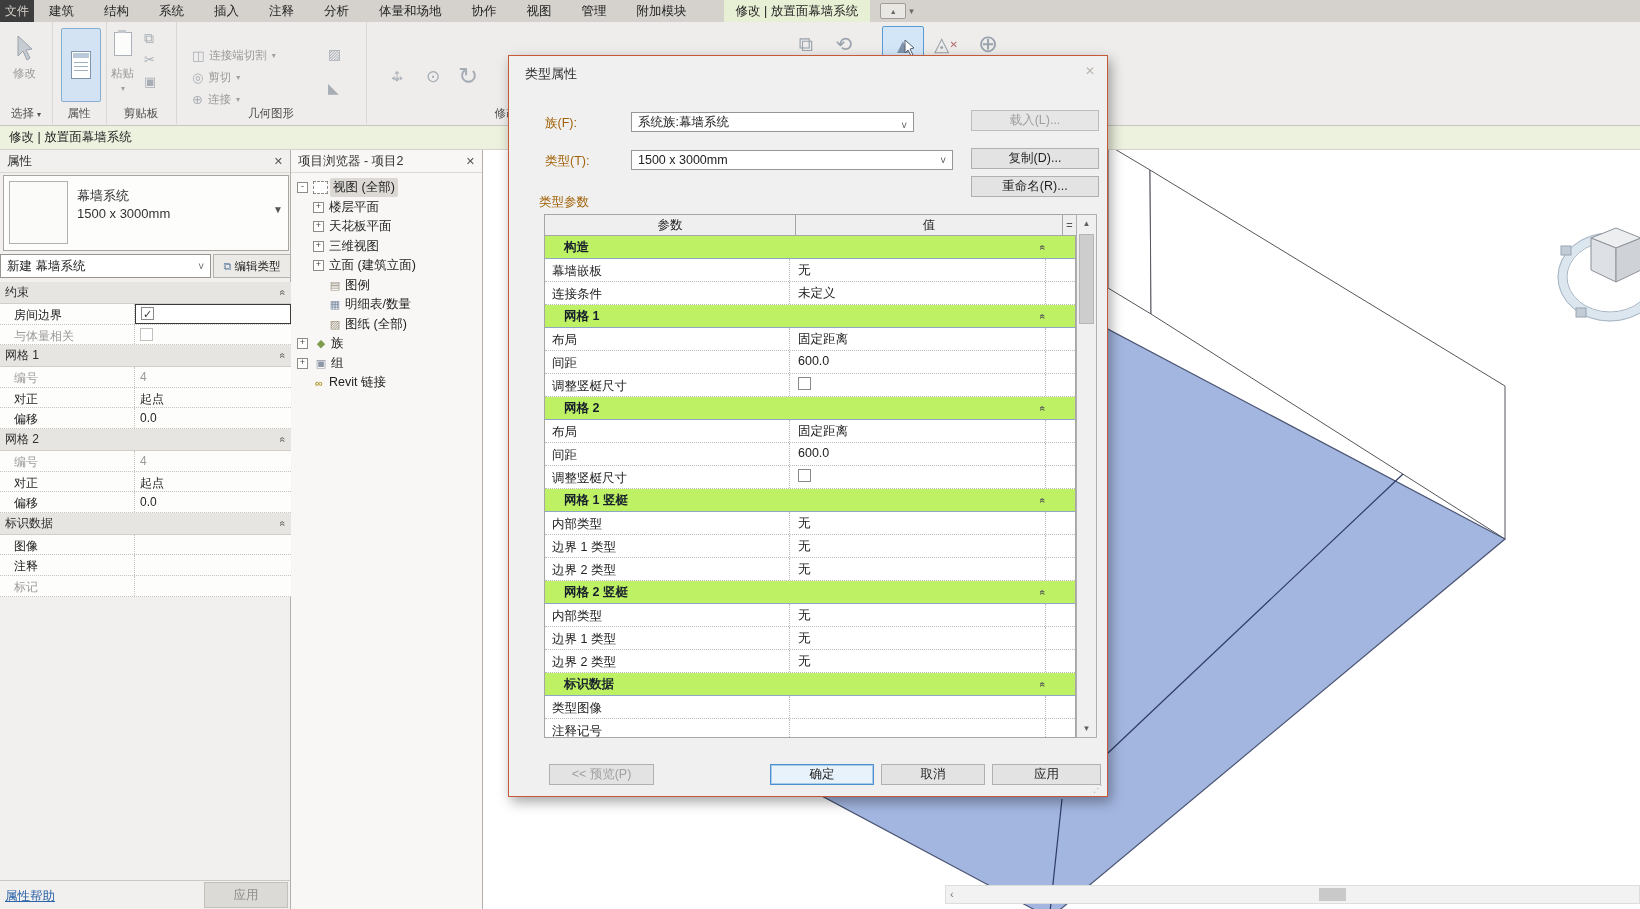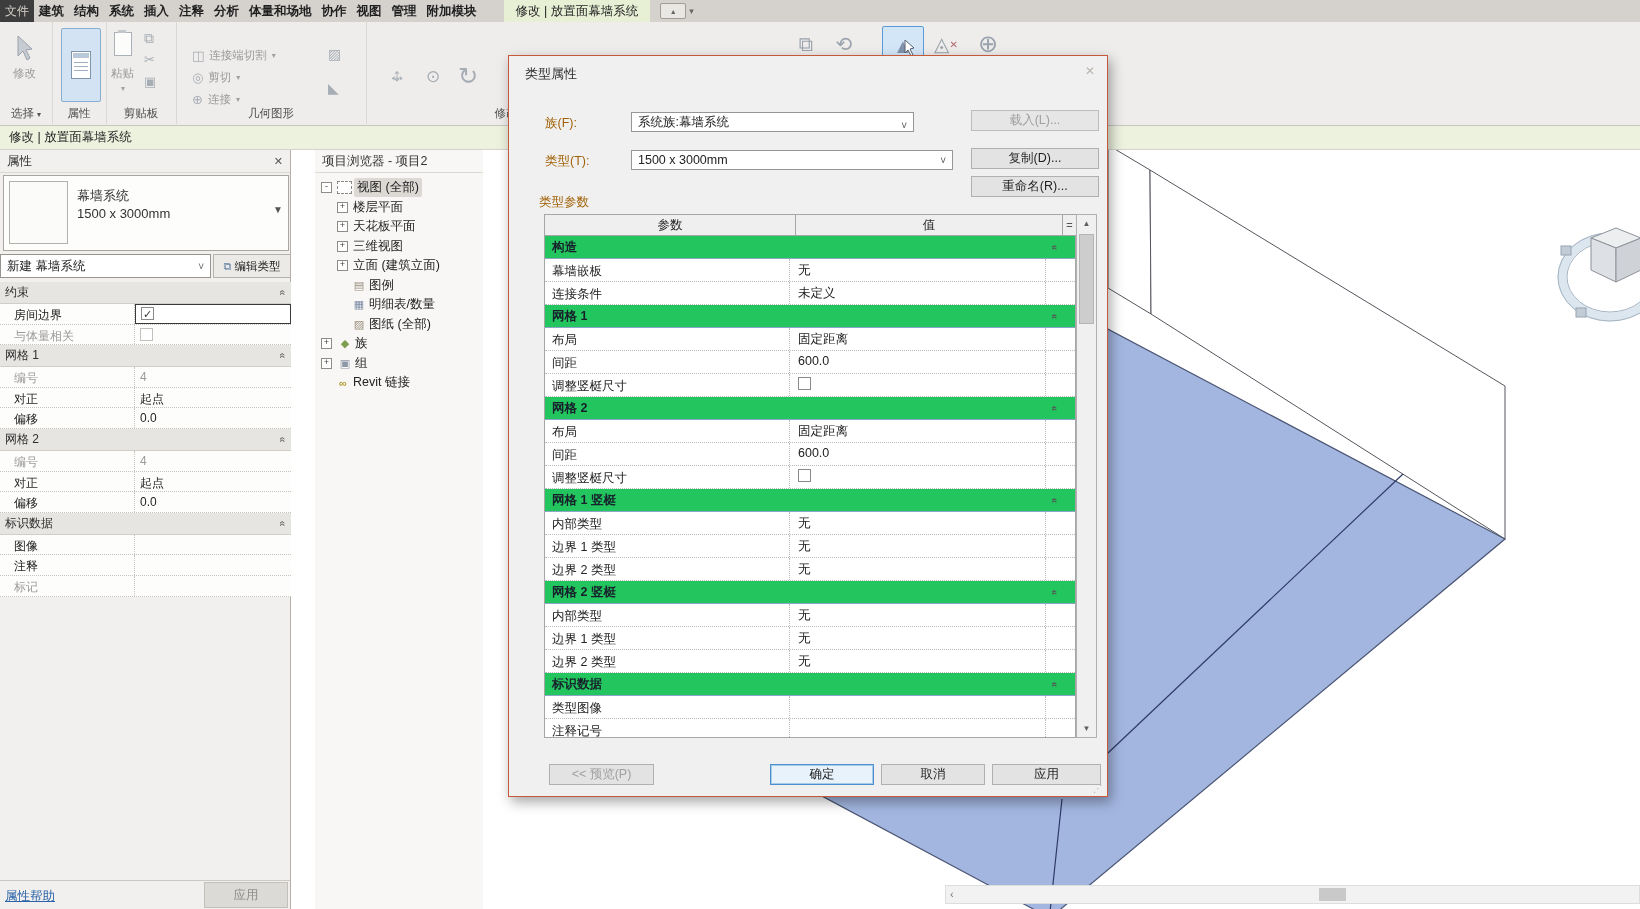--- a/index.html
+++ b/index.html
@@ -3,21 +3,21 @@
 <meta charset="utf-8">
 <style>
   html,body{margin:0;padding:0;background:#888;}
   .app{position:relative;width:1640px;height:909px;background:#fff;overflow:hidden;
        font-family:"Liberation Sans","DejaVu Sans",sans-serif;font-size:12px;color:#222;}
   .abs{position:absolute;}
   
   #tabbar{position:absolute;left:0;top:0;width:100%;height:22px;background:#d5d2ce;display:flex;align-items:stretch;}
   .filetab{width:34px;background:#3d3d3d;color:#d8d2ca;display:flex;align-items:center;justify-content:center;font-size:12px;flex:none;}
   #tabstrip{display:flex;}
-  .rtab{padding:0 5px;display:flex;align-items:center;font-size:12.5px;color:#1f1f1f;font-weight:bold;}
+  .rtab{padding:0 15px;display:flex;align-items:center;font-size:12.5px;color:#1f1f1f;}
   .ctxtab{margin-left:22px;padding:0 12px;background:#e7efd5;display:flex;align-items:center;font-size:12.5px;color:#1f1f1f;}
   .collapsectl{margin-left:10px;display:flex;align-items:center;gap:3px;}
   .collapsebox{width:24px;height:14px;border:1px solid #a09d99;border-radius:2px;background:#e9e7e4;
                font-size:7px;color:#666;display:flex;align-items:center;justify-content:center;}
   .collapsearrow{font-size:9px;color:#666;}
   
   #ribbon{position:absolute;left:0;top:22px;width:100%;height:104px;background:#eeedeb;border-bottom:1px solid #c9c6c2;box-sizing:border-box;}
   .rpanel{position:absolute;top:0;height:102px;border-right:1px solid #dbd8d4;}
   .plab{position:absolute;bottom:3px;left:0;right:0;text-align:center;font-size:11.5px;color:#4e4e4e;white-space:nowrap;}
   .gicon{color:#a7adb5;}
@@ -62,21 +62,21 @@
   .pvalue{flex:1;padding:3px 4px 0 5px;font-size:12px;position:relative;box-sizing:border-box;}
   .dis .plabel,.dis .pvalue{color:#9d9b98;}
   .pvalue.focus{border:1px solid #3a3a3a;background:#fff;padding-top:2px;}
   .cb{display:inline-block;width:13px;height:13px;border:1px solid #8a8a8a;background:#fff;font-size:11px;line-height:12px;text-align:center;color:#333;box-sizing:border-box;}
   .dis .cb{border-color:#c4c1bd;}
   #propfoot{position:absolute;left:0;bottom:0;width:100%;height:29px;background:#f1f0ee;border-top:1px solid #ccc9c5;box-sizing:border-box;}
   #prophelp{position:absolute;left:5px;top:7px;color:#2b62a8;text-decoration:underline;font-size:12.5px;}
   #papply{position:absolute;right:2px;top:1px;width:84px;height:26px;background:#dcdad7;border:1px solid #c3c0bc;
           color:#8f8d8a;display:flex;align-items:center;justify-content:center;font-size:12.5px;box-sizing:border-box;}
   
-  #browser{position:absolute;left:291px;top:150px;width:192px;height:759px;background:#f8f7f5;border-right:1px solid #b3b0ac;box-sizing:border-box;margin-left:24px;}
+  #browser{position:absolute;left:291px;top:150px;width:192px;height:759px;background:#f8f7f5;border-right:1px solid #b3b0ac;box-sizing:border-box;}
   #tree{position:absolute;left:0;top:28px;width:100%;}
   .trow{height:19.5px;display:flex;align-items:center;font-size:12.5px;white-space:nowrap;}
   .trow.sel .tlabel{background:#dcd9d5;border-radius:2px;padding:1px 3px;}
   .exp{width:9px;height:9px;border:1px solid #8f8c88;background:#fff;font-size:9px;line-height:7px;text-align:center;color:#444;margin-right:5px;flex:none;}
   .exp-sp{width:14px;flex:none;}
   .ticon{width:16px;margin-right:2px;font-size:11px;flex:none;text-align:center;color:#7d8ca3;}
   .views-icon{display:inline-block;width:13px;height:11px;border:1px dashed #8a8a8a;background:#fff;}
   .legend-icon{color:#9a9283;}
   .schedule-icon{color:#7d8fa6;}
   .sheet-icon{color:#9a8f7a;}
@@ -98,22 +98,22 @@
           padding:0 6px;font-size:12.5px;box-sizing:border-box;}
   .dcombo .arr{margin-left:auto;font-size:10px;color:#555;}
   .dbtn{position:absolute;width:128px;height:21px;background:#e3e3e3;border:1px solid #b0b0b0;font-size:12.5px;
         display:flex;align-items:center;justify-content:center;box-sizing:border-box;color:#1f1f1f;}
   .dbtn.disabled{color:#9f9f9f;background:#e6e6e6;border-color:#bdbdbd;}
   #dtable{position:absolute;left:35px;top:158px;width:553px;height:524px;}
   .dth{position:absolute;top:0;height:22px;background:#efefef;border:1px solid #a6a6a6;display:flex;align-items:center;
        justify-content:center;font-size:12.5px;box-sizing:border-box;color:#1f1f1f;}
   #dbody{position:absolute;left:0;top:22px;width:532px;height:502px;overflow:hidden;background:#fff;
          border-left:1px solid #a6a6a6;border-right:1px solid #a6a6a6;border-bottom:1px solid #a6a6a6;box-sizing:border-box;}
-  .dgroup{height:23px;background:#22c55e;border-bottom:1px solid #8ba7c5;display:flex;align-items:center;
-          padding:0 7px;font-weight:bold;font-size:12.5px;color:#17202b;box-sizing:border-box;}
+  .dgroup{height:23px;background:#bef264;border-bottom:1px solid #8ba7c5;display:flex;align-items:center;
+          padding:0 19px;font-weight:bold;font-size:12.5px;color:#17202b;box-sizing:border-box;}
   .dgroup .chev{margin-right:10px;}
   .drow{height:23px;display:flex;border-bottom:1px dotted #bcbcbc;box-sizing:border-box;background:#fff;}
   .dlabel{width:245px;padding:4px 0 0 7px;border-right:1px dotted #bcbcbc;font-size:12.5px;box-sizing:border-box;}
   .dvalue{width:256px;padding:3px 0 0 8px;border-right:1px dotted #bcbcbc;font-size:12.5px;box-sizing:border-box;}
   .deq{flex:1;}
   #dscroll{position:absolute;left:532px;top:0;width:21px;height:524px;background:#f0f0f0;border:1px solid #b0b0b0;box-sizing:border-box;}
   #dscroll .sarr{position:absolute;left:0;width:19px;text-align:center;font-size:8px;color:#5f5f5f;}
   #dthumb{position:absolute;left:2px;top:19px;width:15px;height:90px;background:#cdcdcd;border:1px solid #b5b5b5;box-sizing:border-box;}
   .footbtn{position:absolute;top:708px;height:21px;background:#e3e3e3;border:1px solid #b0b0b0;font-size:12.5px;
            display:flex;align-items:center;justify-content:center;box-sizing:border-box;}

